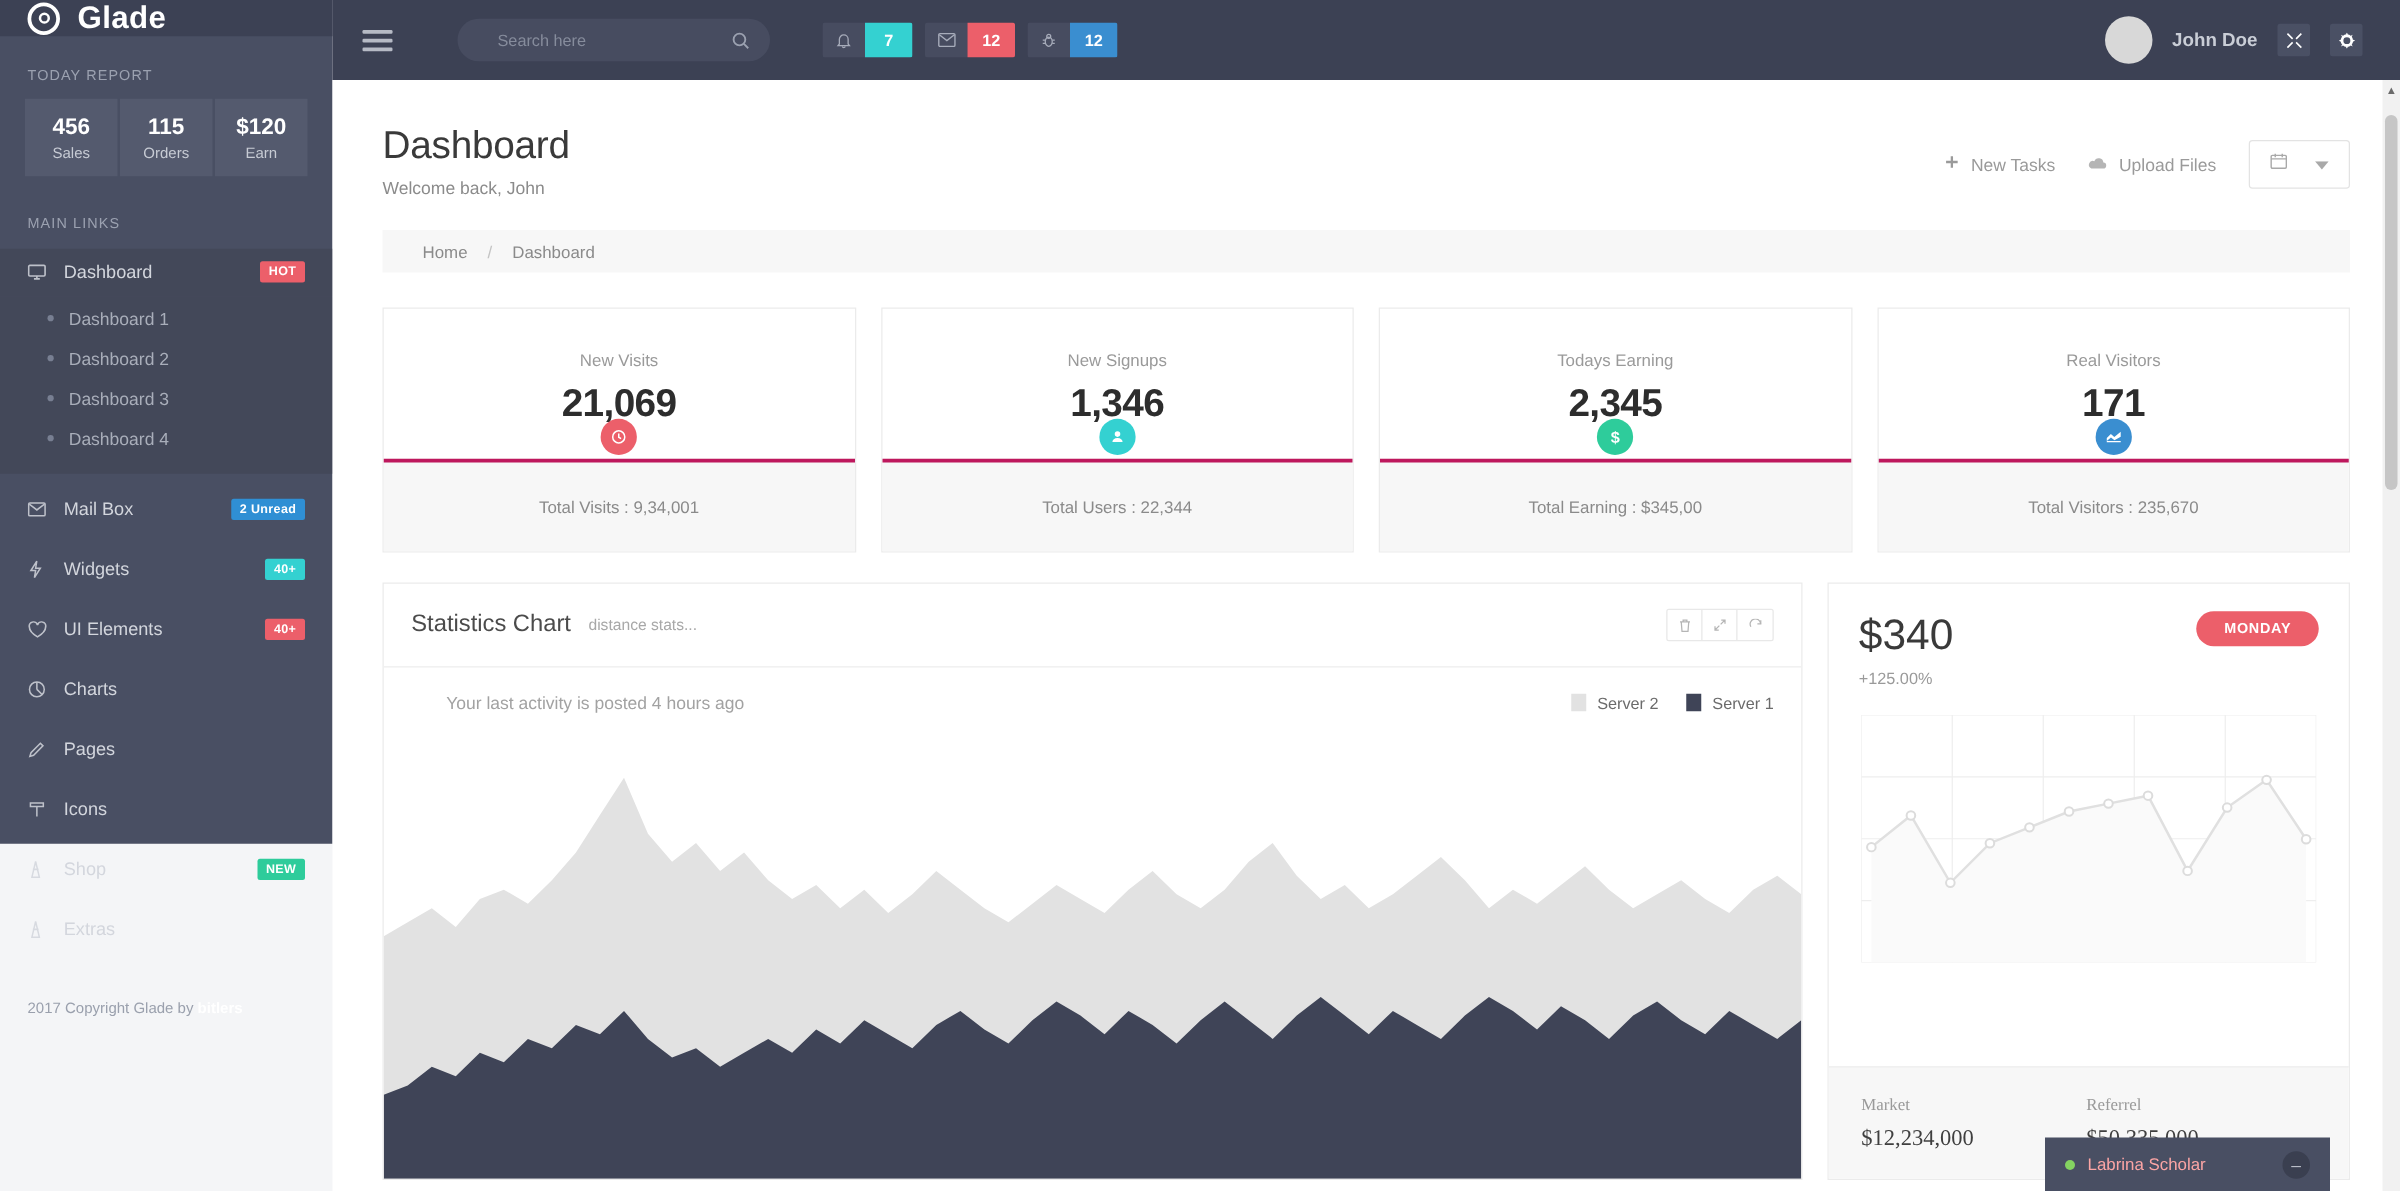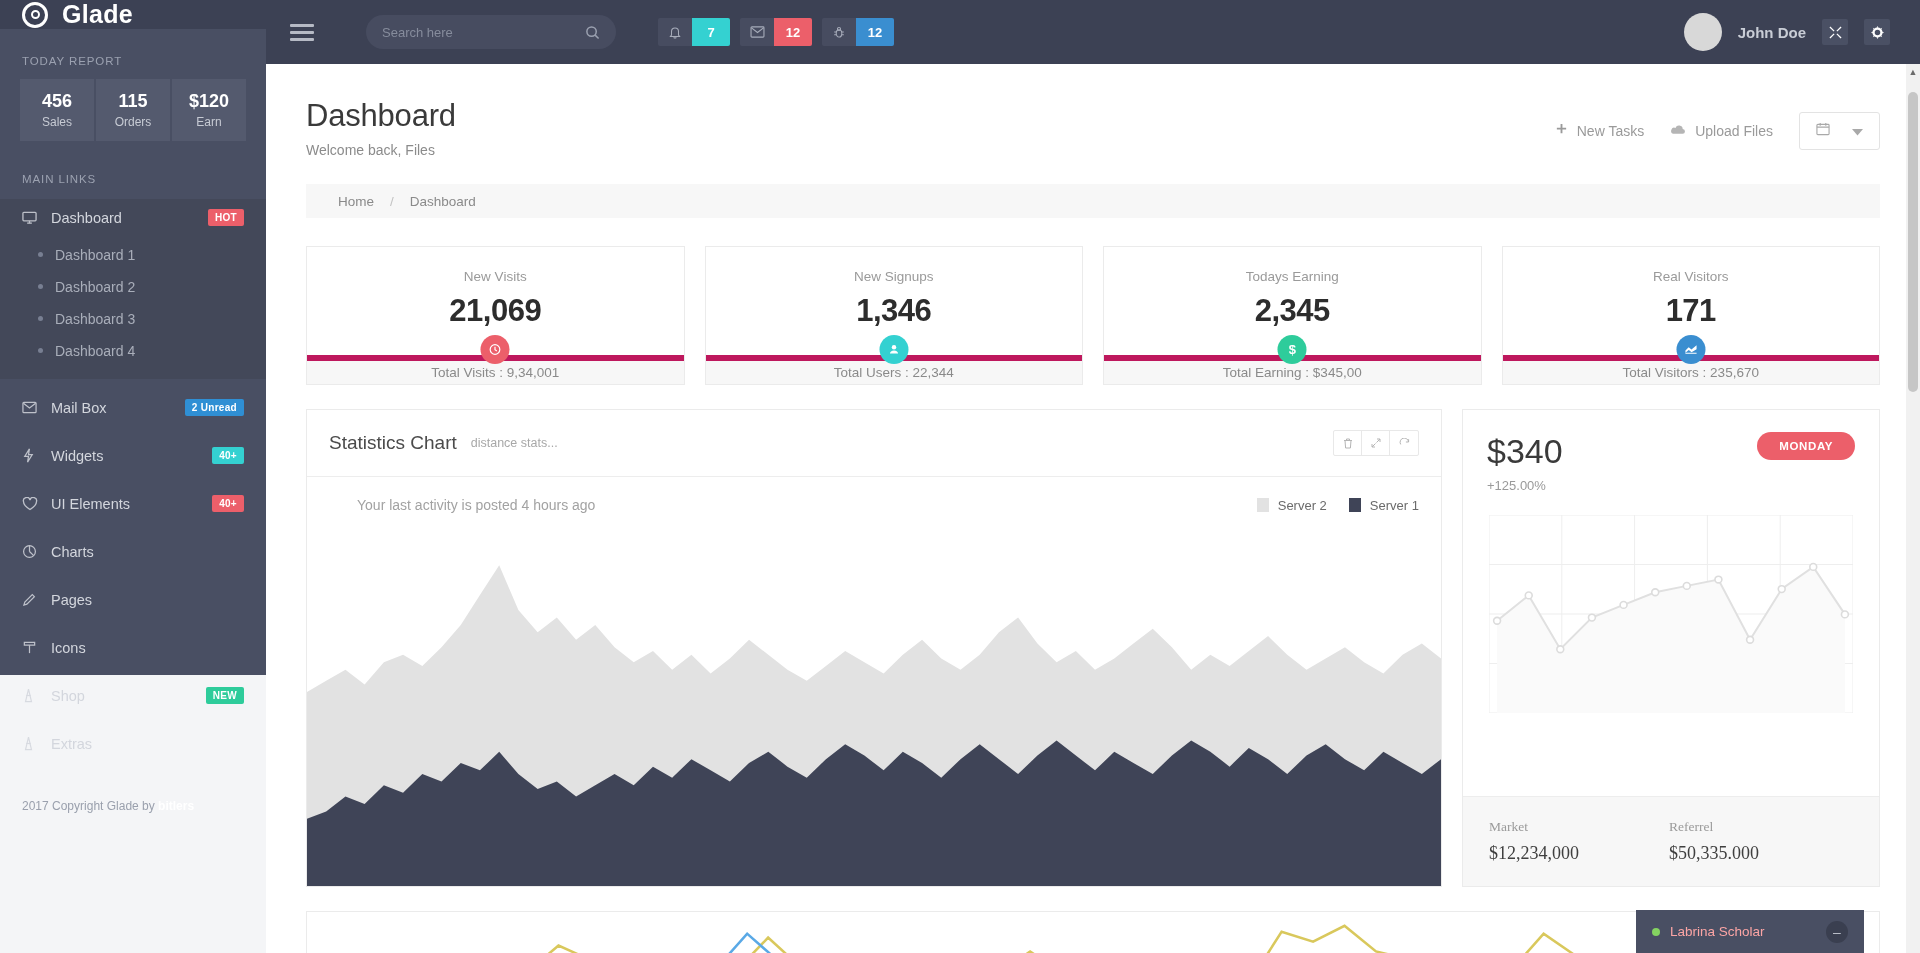--- a/index.html
+++ b/index.html
@@ -86,21 +86,21 @@
     padding: 0 30px 0 0; gap: 0;
   }
   .hamburger { padding: 0 28px 0 24px; cursor: pointer; display:flex; flex-direction:column; gap:4px; }
   .hamburger span { display: block; width: 24px; height: 3px; background: #b6bac5; border-radius: 1px; }
   .search-wrap {
     width: 250px; height: 34px; background: #474c60; border-radius: 17px;
     display: flex; align-items: center; padding: 0 16px; margin-left: 24px;
   }
   .search-input {
     flex: 1; background: transparent; border: 0; outline: 0;
-    color: #cfd2da; font-size: 13px; font-family: inherit;
+    color: #cfd2da; font-size: 13px; font-family: inherit; margin-left: 16px;
   }
   .search-input::placeholder { color: #868c9c; }
   .search-ico { color: #9ba1b0; display:flex; }
 
   .badge-groups { display: flex; gap: 10px; margin-left: 42px; }
   .bgroup { display: flex; height: 28px; border-radius: 2px; overflow: hidden; }
   .bgroup .ico {
     width: 34px; background: #474c60; display: flex; align-items: center; justify-content: center;
     color: #a7acba; cursor: pointer;
   }
@@ -133,25 +133,25 @@
   .breadcrumb {
     margin-top: 26px; background: #f7f7f7; height: 34px;
     display: flex; align-items: center; padding-left: 32px; gap: 16px;
     font-size: 13.5px; color: #8a8a8a;
   }
   .breadcrumb .sep { color: #c3c3c3; }
 
   .cards-row { display: flex; gap: 20px; margin-top: 28px; }
   .stat-card { flex: 1; border: 1px solid #ebebeb; background: #fff; position: relative; }
   .stat-top { padding: 22px 0 26px 0; text-align: center; }
-  .stat-name { font-size: 13.5px; color: #9a9a9a; }
+  .stat-name { font-size: 13.5px; color: #9a9a9a; margin-top: 12px; }
   .stat-val { font-size: 31px; color: #2d2d2d; font-weight: bold; margin-top: 9px; letter-spacing: -.5px; }
   .stat-foot {
-    background: #f7f7f7; border-top: 6px solid #be185d;
-    text-align: center; padding: 4px 0; font-size: 13.5px; color: #8a8a8a;
+    background: #f7f7f7; border-top: 3px solid #be185d;
+    text-align: center; padding: 28px 0; font-size: 13.5px; color: #8a8a8a;
   }
   .stat-circle {
     position: absolute; left: 50%; transform: translateX(-50%);
     top: 88px; width: 29px; height: 29px; border-radius: 50%;
     display: flex; align-items: center; justify-content: center; color: #fff; font-size: 13px;
   }
 
   .panels-row { display: flex; gap: 20px; margin-top: 24px; }
   .chart-panel { flex: 1 1 auto; border: 1px solid #ebebeb; background: #fff; display: flex; flex-direction: column; }
   .chart-head { display: flex; align-items: center; padding: 20px 22px; border-bottom: 1px solid #ededed; justify-content: flex-end; }
@@ -420,21 +420,21 @@
         </div>
       </div>
     </header>
 
     <div class="content">
       <div class="content-inner">
 
         <div class="head-row">
           <div>
             <h1 class="page-title">Dashboard</h1>
-            <div class="page-sub">Welcome back, Files</div>
+            <div class="page-sub">Welcome back, John</div>
           </div>
           <div class="head-actions">
             <div class="hact">
               <span>
                 <svg width="13" height="13" viewBox="0 0 14 14" fill="#9a9a9a">
                     <path d="M6 1h2v4h4v2H8v4H6V7H2V5h4z"></path>
                   </svg>
               </span>
               <span>New Tasks</span>
             </div>

